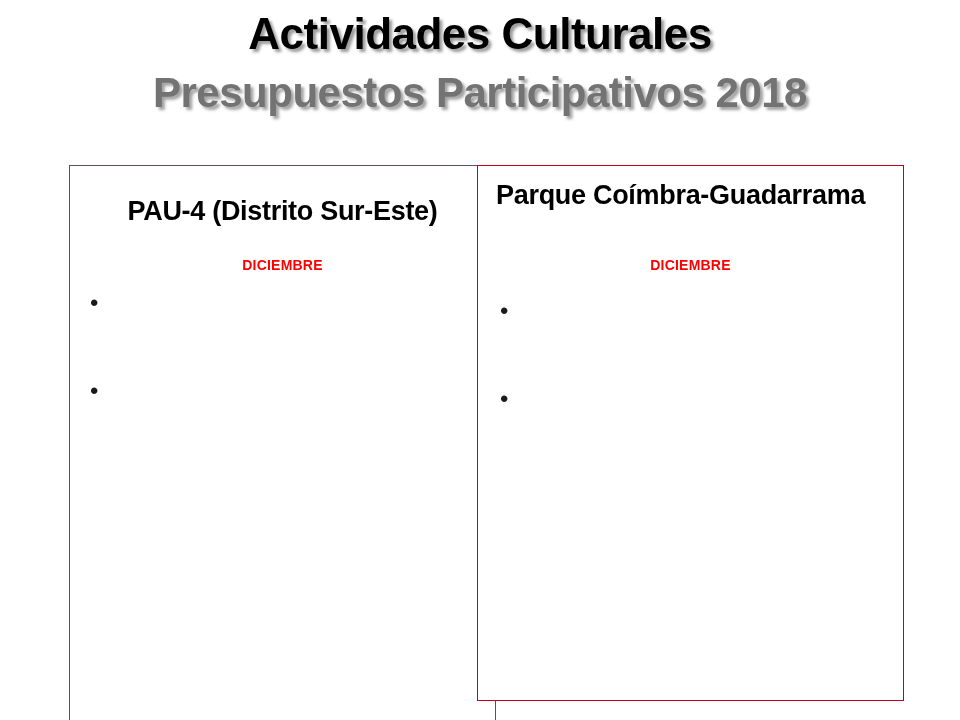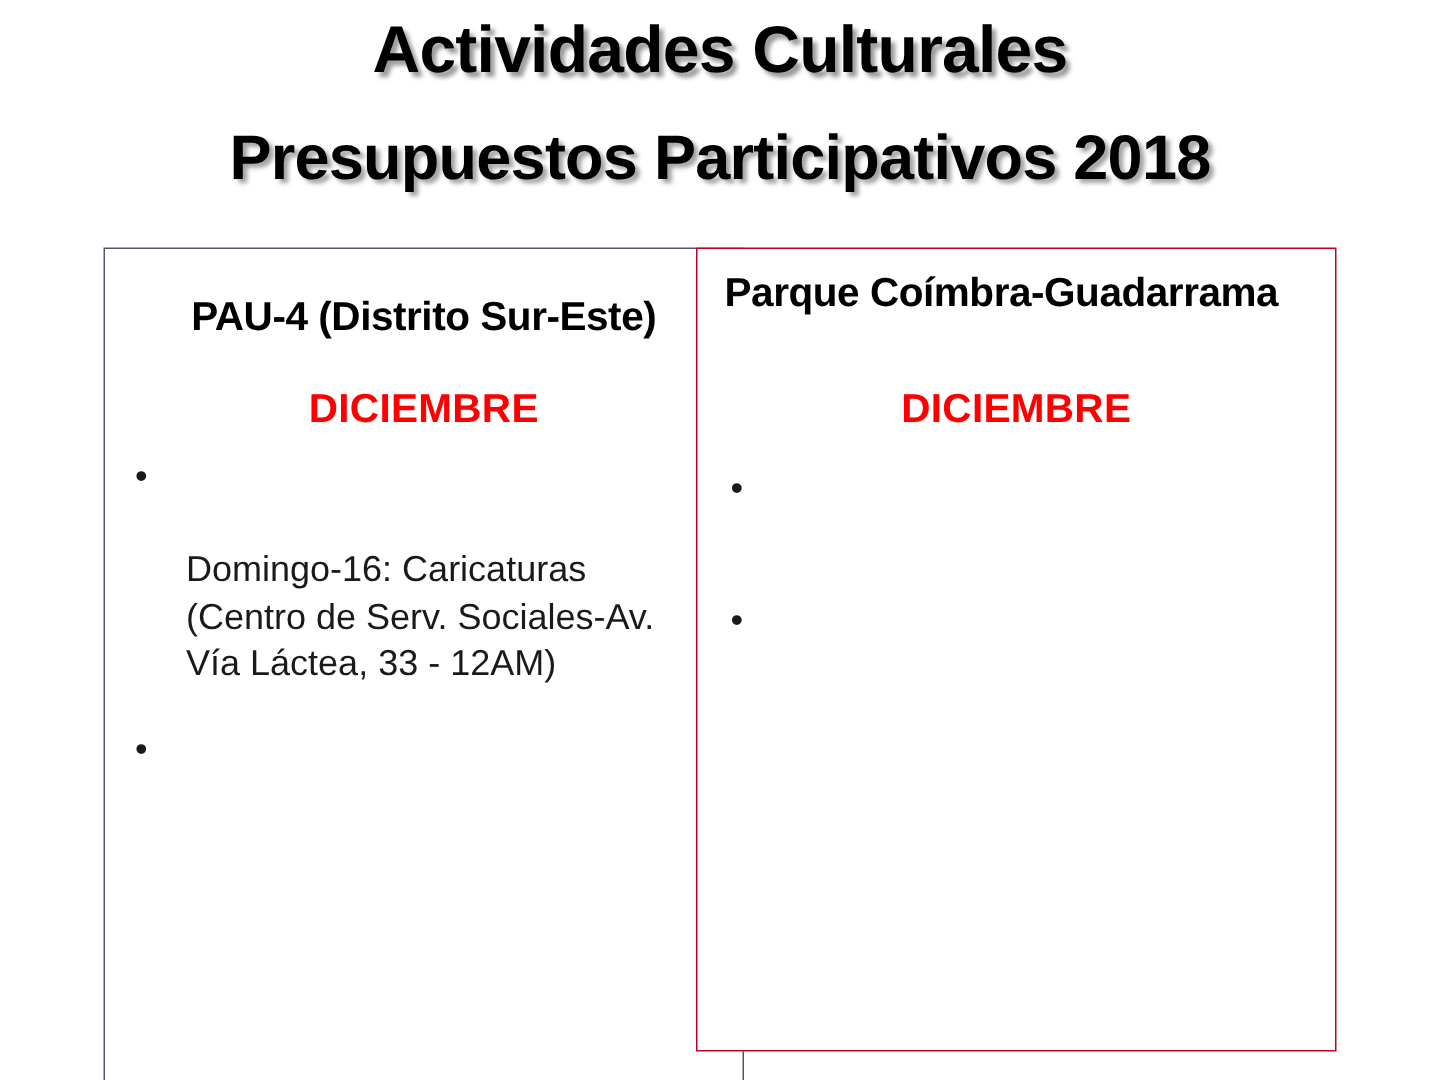--- a/index.html
+++ b/index.html
@@ -29,25 +29,25 @@
     letter-spacing: -0.5px;
     line-height: 1.18;
     text-shadow: 3px 3px 3px rgba(120,120,120,0.75);
     margin: 0;
     padding: 0;
   }
   .sub-title {
     font-family: "Liberation Sans", sans-serif;
     font-size: 42px;
     font-weight: bold;
-    color: #000000;
+    color: #737373;
     letter-spacing: -0.5px;
     line-height: 1.18;
     text-shadow: 3px 3px 3px rgba(140,140,140,0.8);
-    margin: 16px;
+    margin: 4px;
     padding-top: 4px;
   }
 
   
   .panels {
     position: absolute;
     top: 165px;
     left: 0;
     width: 960px;
     height: 540px;
@@ -59,21 +59,21 @@
     box-sizing: border-box;
   }
   .panel-left {
     left: 47px;
     width: 427px;
     height: 656px;
     border: 1.5px solid #5b4f6e;
     margin-left: 22px;
   }
   .panel-right {
-    left: 464px;
+    left: 477px;
     width: 427px;
     height: 536px;
     border: 1.5px solid #c00020;
   }
 
   .panel-inner {
     padding: 0 10px;
     height: 100%;
     box-sizing: border-box;
   }
@@ -89,21 +89,21 @@
   .panel-left .panel-heading {
     margin-top: 30px;
   }
   .panel-right .panel-heading {
     margin-top: 14px;
     text-align: left;
     padding-left: 8px;
   }
 
   .month-label {
-    font-size: 27px;
+    font-size: 14px;
     font-weight: bold;
     color: #ff0000;
     text-align: center;
     letter-spacing: 0.2px;
   }
   .panel-left .month-label {
     margin-top: 30px;
   }
   .panel-right .month-label {
     margin-top: 46px;
@@ -157,23 +157,20 @@
 
 <div class="panels">
 
   <div class="panel panel-left">
     <div class="panel-inner">
       <div class="panel-heading">PAU-4 (Distrito Sur-Este)</div>
       <div class="month-label">DICIEMBRE</div>
       <ul class="bullets">
         <li class="bullet">
           <span class="dot">•</span>
-          <span> Domingo-16: Caricaturas
-(Centro de Serv. Sociales-Av.
- Vía Láctea, 33 - 12AM)</span>
         </li>
         <li class="bullet">
           <span class="dot">•</span>
         </li>
       </ul>
     </div>
   </div>
 
   <div class="panel panel-right">
     <div class="panel-inner">

